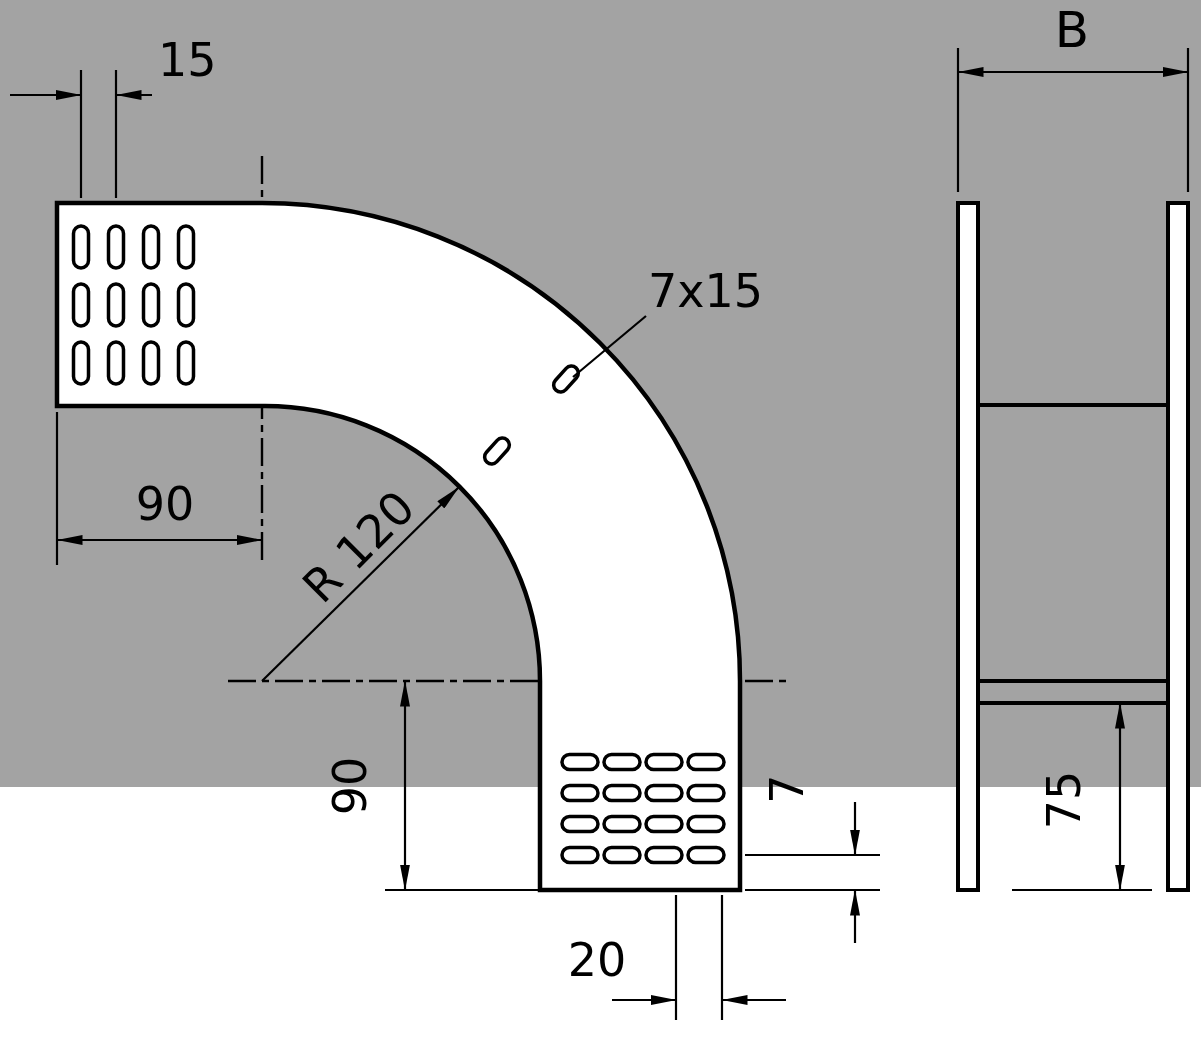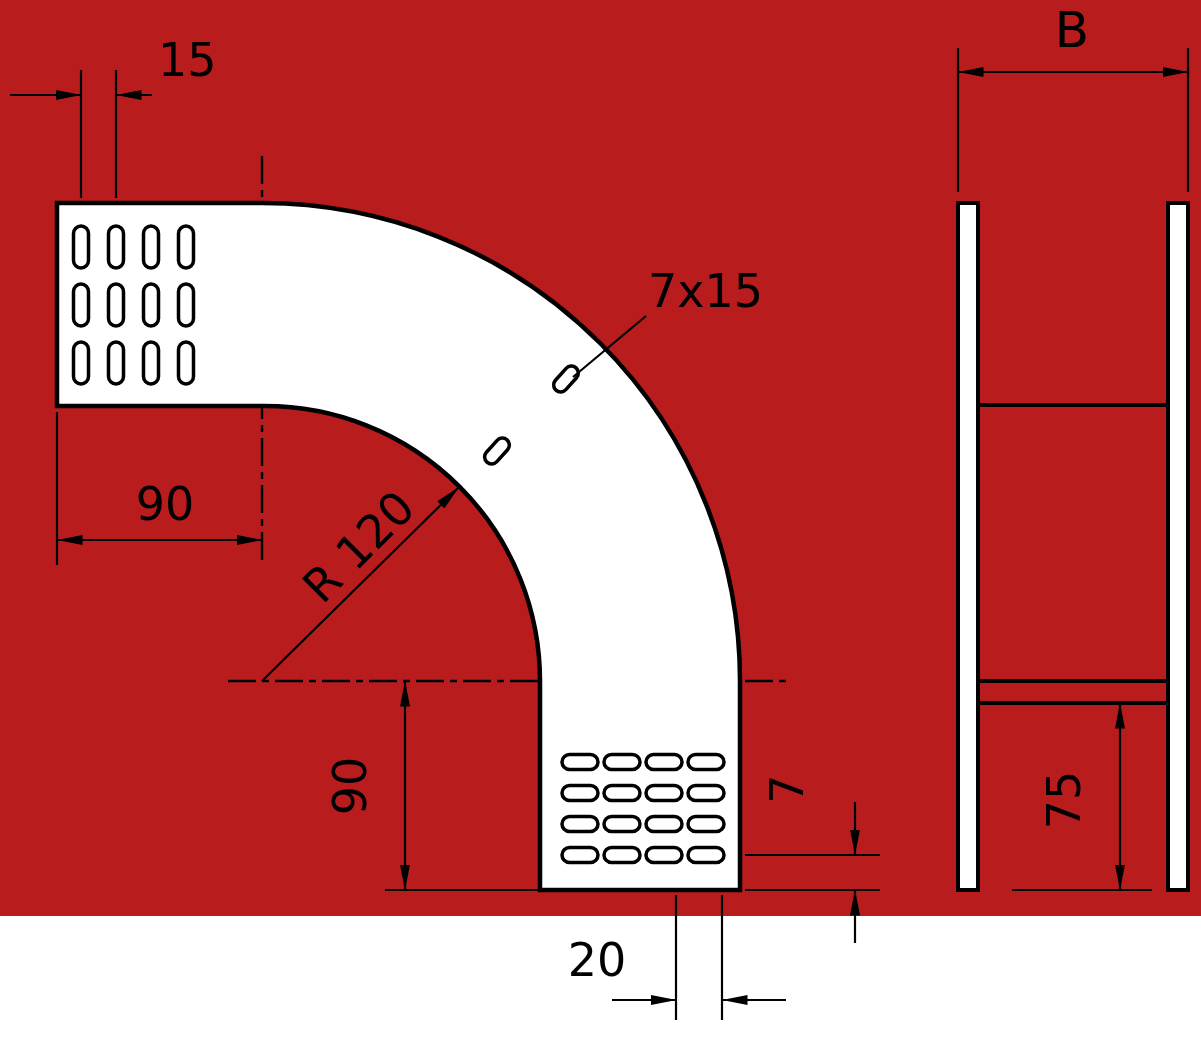--- a/index.html
+++ b/index.html
@@ -5,23 +5,23 @@
   html, body {
     margin: 0;
     padding: 0;
     background: #ffffff;
     width: 1201px;
     height: 1037px;
     overflow: hidden;
   }
   .canvas-wrap {
     width: 1201px;
-    height: 916px;
+    height: 787px;
     position: relative;
-    background: #b91c1c;
+    background: #a3a3a3;
   }
   svg { display: block; }
   svg text {
     font-family: "DejaVu Sans", sans-serif;
     fill: #000000;
     font-size: 46px;
   }
   .outline  { fill: #ffffff; stroke: #000; stroke-width: 4.5; stroke-linejoin: miter; }
   .slot     { fill: #ffffff; stroke: #000; stroke-width: 3.5; }
   .rail     { fill: #ffffff; stroke: #000; stroke-width: 4; }

